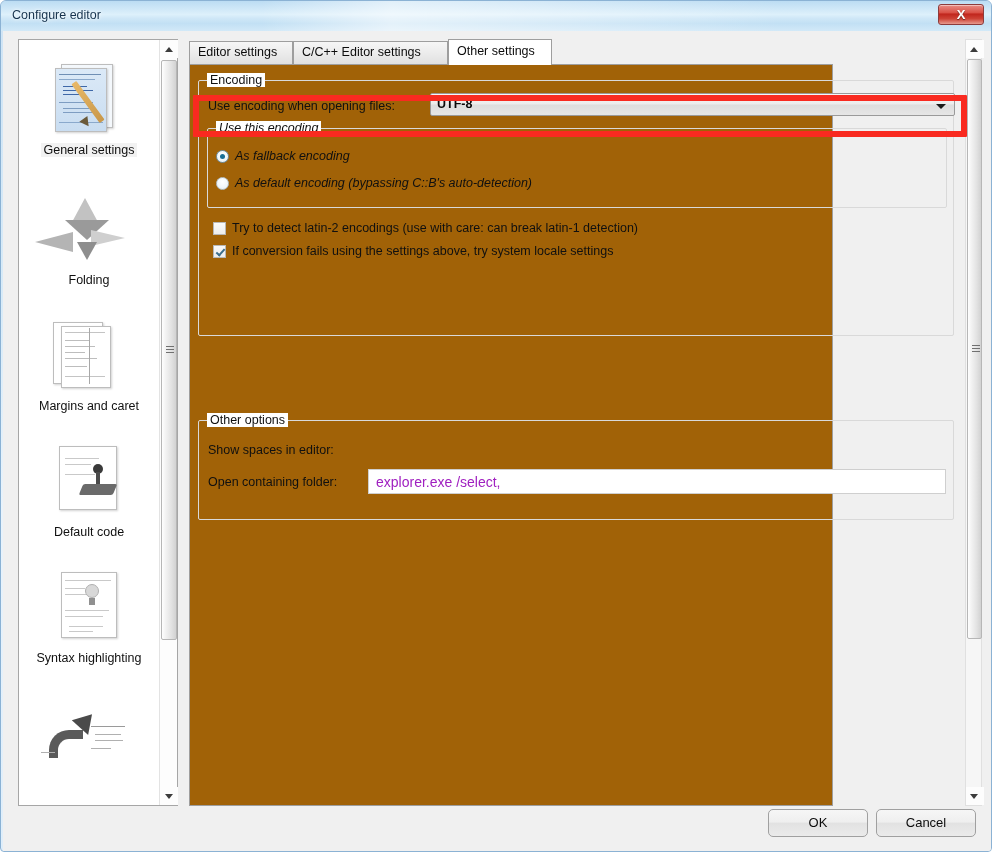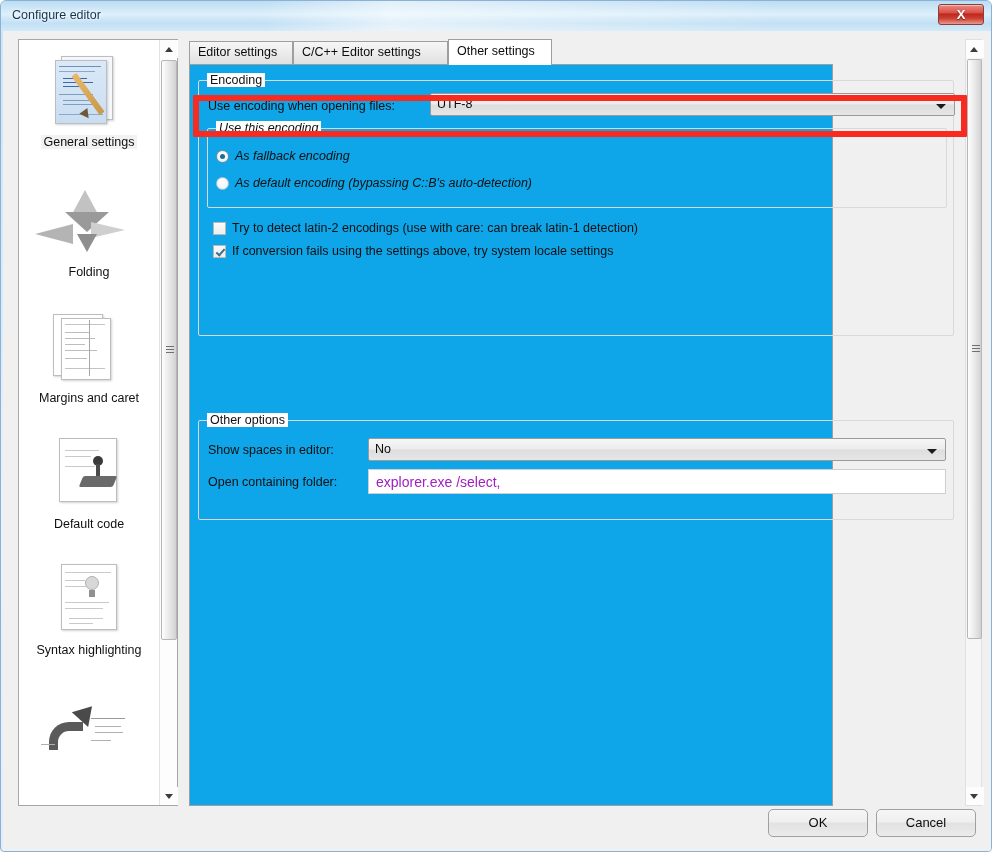--- a/index.html
+++ b/index.html
@@ -70,21 +70,21 @@
     width: 160px; height: 767px;
     background: #ffffff;
     border: 1px solid #a6a6a6;
   }
   .sidebar-scroll {
     position: absolute; left: 0; top: 0; width: 140px; height: 765px;
     overflow: hidden;
   }
   .icon-item {
     width: 140px;
-    padding-top: 14px;
+    padding-top: 22px;
     text-align: center;
   }
   .icon-label {
     font-size: 12.5px; color: #101010;
     margin-top: 5px;
     display: inline-block;
     padding: 0 2px;
   }
   .icon-label.selected { background: #f2f2f2; }
   .icon-art { width: 140px; height: 76px; position: relative; }
@@ -145,21 +145,21 @@
   }
   .tab.active {
     top: 0; height: 26px;
     background: #ffffff;
     border-color: #9e9e9e;
     padding-top: 4px;
     z-index: 3;
   }
   .tabbody {
     position: absolute; left: 0; top: 25px; width: 644px; height: 742px;
-    background: #0ea5e9;
+    background: #a16207;
     border: 1px solid #9e9e9e;
   }
 
   
   .group {
     position: absolute;
     border: 1px solid #d9d9d9;
     border-radius: 2px;
   }
   .group > .legend {
@@ -179,20 +179,21 @@
   }
 
   
   .combo {
     position: absolute;
     height: 23px;
     background: linear-gradient(to bottom, #f7f7f7 0%, #ececec 48%, #dddddd 52%, #e6e6e6 100%);
     border: 1px solid #9a9a9a;
     border-radius: 2px;
     cursor: default;
+    font-weight: bold;
   }
   .combo .val {
     position: absolute; left: 6px; top: 3px;
     font-size: 12.5px; color: #0b0b0b;
     white-space: nowrap;
   }
   .combo .arrow {
     position: absolute; right: 8px; top: 10px;
     width: 0; height: 0;
     border-left: 5px solid transparent;
@@ -454,24 +455,20 @@
           <div class="optrow" style="left:14px;top:160px;">
             <span class="checkbox on"></span><span class="txt">If conversion fails using the settings above, try system locale settings</span>
           </div>
 
         </div>
 
         <div class="group" style="left:8px;top:355px;width:756px;height:100px;">
           <div class="legend">Other options</div>
 
           <div class="row-label" style="left:9px;top:22px;">Show spaces in editor:</div>
-          <div class="combo" style="left:169px;top:17px;width:578px;">
-            <div class="val">No</div>
-            <div class="arrow"></div>
-          </div>
 
           <div class="row-label" style="left:9px;top:54px;">Open containing folder:</div>
           <div class="textfield" style="left:169px;top:48px;width:578px;">
             <div class="val">explorer.exe /select,</div>
           </div>
         </div>
 
       </div>
     </div>
 

